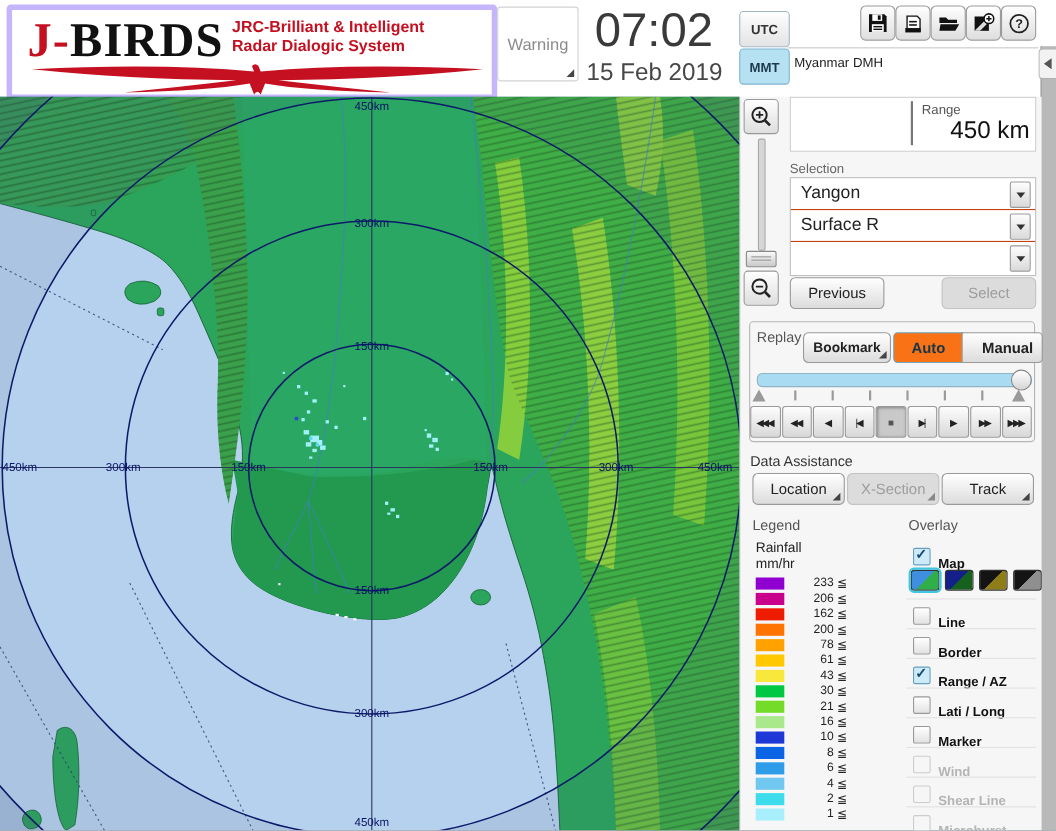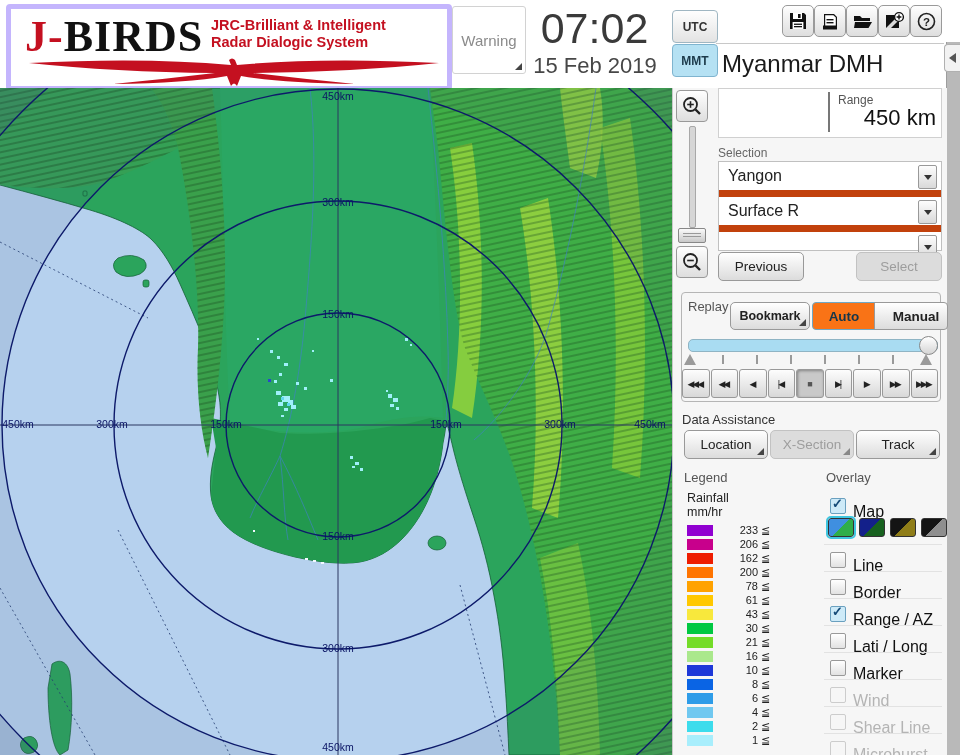--- a/index.html
+++ b/index.html
@@ -18,38 +18,38 @@
   .corner-tri{position:absolute;right:3px;bottom:3px;width:0;height:0;border-left:7px solid transparent;border-bottom:7px solid #444;}
   .clock-time{left:527px;top:4px;width:135px;font-size:43px;color:#3a3a3a;text-align:center;}
   .clock-date{left:520px;top:53px;width:150px;font-size:22px;color:#474747;text-align:center;}
   .tz-btn{left:672px;width:44px;height:31px;border:1px solid #9fb6c2;border-radius:4px;font-size:12px;font-weight:bold;color:#333;
       display:flex;align-items:center;justify-content:center;background:linear-gradient(#fefefe,#e3e3e3);}
   .tz-utc{top:10px;}
   .tz-mmt{top:44px;background:#b5e1f3;border-color:#7fb4cf;color:#1c3a4a;}
   .tool-btn{top:5px;width:30px;height:30px;border:1px solid #9a9a9a;border-radius:5px;background:linear-gradient(#fefefe,#dedede);
       display:flex;align-items:center;justify-content:center;}
   .hdr-divider{left:716px;top:43px;width:228px;height:1px;background:#c8c8c8;}
-  .station-name{left:722px;top:50px;font-size:24px;color:#1a1a1a;}
+  .station-name{left:722px;top:50px;font-size:12px;color:#1a1a1a;}
 
   
   .edge-strip{left:946px;top:42px;width:14px;height:713px;background:#b9b9b9;border-left:1px solid #9d9d9d;}
   .edge-tab{left:944px;top:44px;width:15px;height:26px;background:#f2f2f2;border:1px solid #b0b0b0;border-right:none;
       border-radius:4px 0 0 4px;display:flex;align-items:center;justify-content:center;}
   .edge-tab .tri{width:0;height:0;border-top:5px solid transparent;border-bottom:5px solid transparent;border-right:7px solid #555;}
 
   
   .panel{left:672px;top:88px;width:274px;height:667px;background:#f6f6f6;border-left:1px solid #c9c9c9;}
   
   .range-box{left:718px;top:88px;width:222px;height:48px;background:#fff;border:1px solid #d0d0d0;}
   .range-vline{left:828px;top:92px;width:2px;height:40px;background:#777;}
   .range-label{left:838px;top:93px;font-size:12px;color:#555;}
   .range-value{left:820px;top:105px;width:116px;text-align:right;font-size:22px;color:#111;}
   .sel-label{left:718px;top:146px;font-size:12px;color:#666;}
   .sel-group{left:718px;top:161px;width:222px;height:88px;background:#fff;border:1px solid #c0c0c0;}
-  .sel-row{position:relative;height:28px;border-bottom:7px solid #c2410c;display:flex;align-items:center;}
+  .sel-row{position:relative;height:28px;border-bottom:1px solid #c2410c;display:flex;align-items:center;}
   .sel-row:last-child{border-bottom:none;}
   .sel-text{margin-left:9px;font-size:16px;color:#222;}
   .dd-btn{position:absolute;right:4px;top:3px;width:17px;height:22px;border:1px solid #999;border-radius:2px;
       background:linear-gradient(#fdfdfd,#d9d9d9);display:flex;align-items:center;justify-content:center;}
   .dd-tri{width:0;height:0;border-left:4px solid transparent;border-right:4px solid transparent;border-top:5px solid #333;}
   .btn{border:1px solid #999;border-radius:5px;background:linear-gradient(#ffffff,#dcdcdc);color:#222;
       display:flex;align-items:center;justify-content:center;font-size:13.5px;}
   .btn.disabled{background:#dcdcdc;border-color:#c2c2c2;color:#9d9d9d;}
   .prev-btn{left:718px;top:252px;width:84px;height:27px;}
   .select-btn{left:856px;top:252px;width:84px;height:27px;}
@@ -78,21 +78,21 @@
   .lg-text{left:700px;width:58px;text-align:right;font-size:11px;color:#222;}
   .lg-lte{left:761px;font-size:11px;color:#222;}
 
   .ov-row{left:826px;width:116px;height:27px;position:absolute;display:flex;align-items:center;}
   .ov-sep{left:824px;width:118px;height:1px;background:#e2e2e2;}
   .checkbox{width:14px;height:14px;border:1px solid #999;border-radius:2px;background:linear-gradient(#fff,#e2e2e2);
       margin-left:4px;position:relative;flex:none;}
   .checkbox.checked{background:#cdeaf8;border-color:#6aa0bf;}
   .checkbox.checked::after{content:"✓";position:absolute;left:1px;top:-3px;font-size:13px;font-weight:bold;color:#154a77;}
   .checkbox.disabled{border-color:#ccc;background:#f6f6f6;}
-  .ov-text{margin-left:7px;font-size:16px;font-weight:normal;color:#111;white-space:nowrap;margin-top:12px;}
+  .ov-text{margin-left:7px;font-size:12px;font-weight:bold;color:#111;white-space:nowrap;margin-top:12px;}
   .ov-text.disabled{color:#b4b4b4;}
   .ms-swatch{width:24px;height:17px;border:1px solid #333;border-radius:3px;margin-right:5px;}
   .ms-swatch.selected{outline:2px solid #3fc6e0;outline-offset:0px;}
 
   
   .map-wrap{left:0;top:88px;width:672px;height:667px;}
   .zoomcol-btn{left:676px;width:30px;height:30px;border:1px solid #999;border-radius:4px;
       background:linear-gradient(#fefefe,#dedede);display:flex;align-items:center;justify-content:center;}
   .zoom-track{left:689px;top:126px;width:5px;height:100px;background:#d6d6d6;border:1px solid #a8a8a8;border-radius:2px;}
   .zoom-thumb{left:678px;top:228px;width:26px;height:13px;border:1px solid #888;border-radius:2px;

